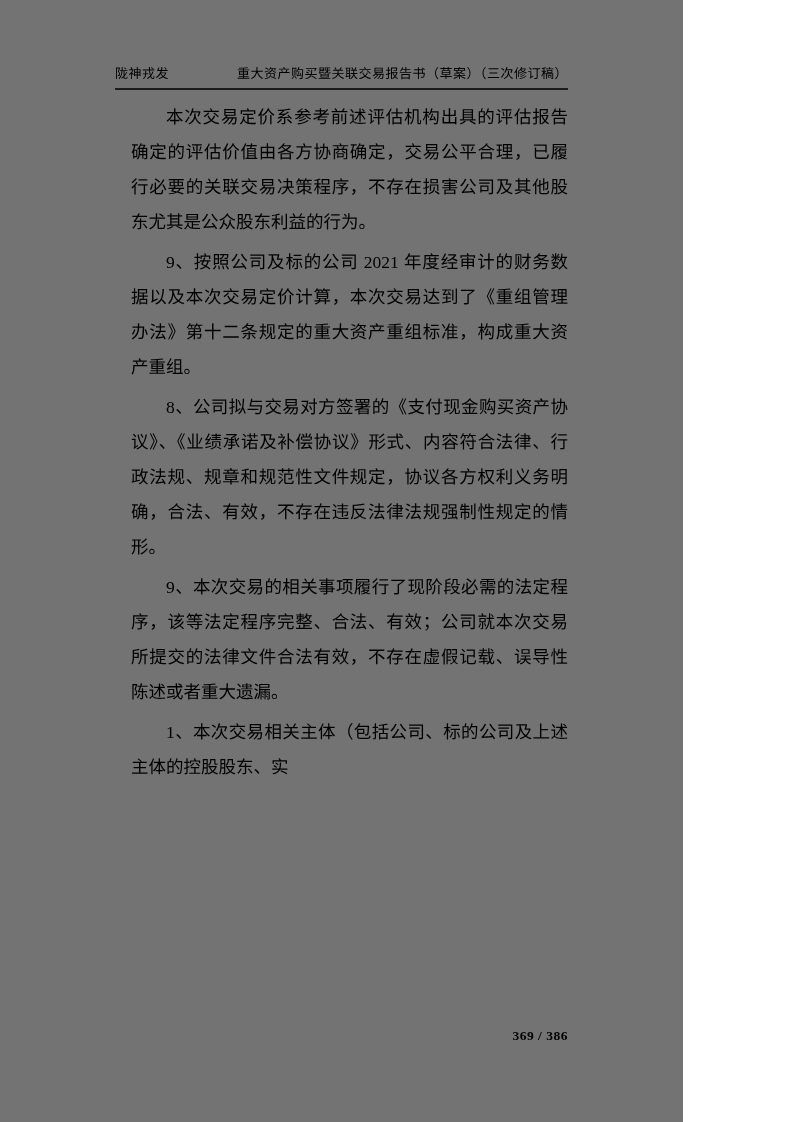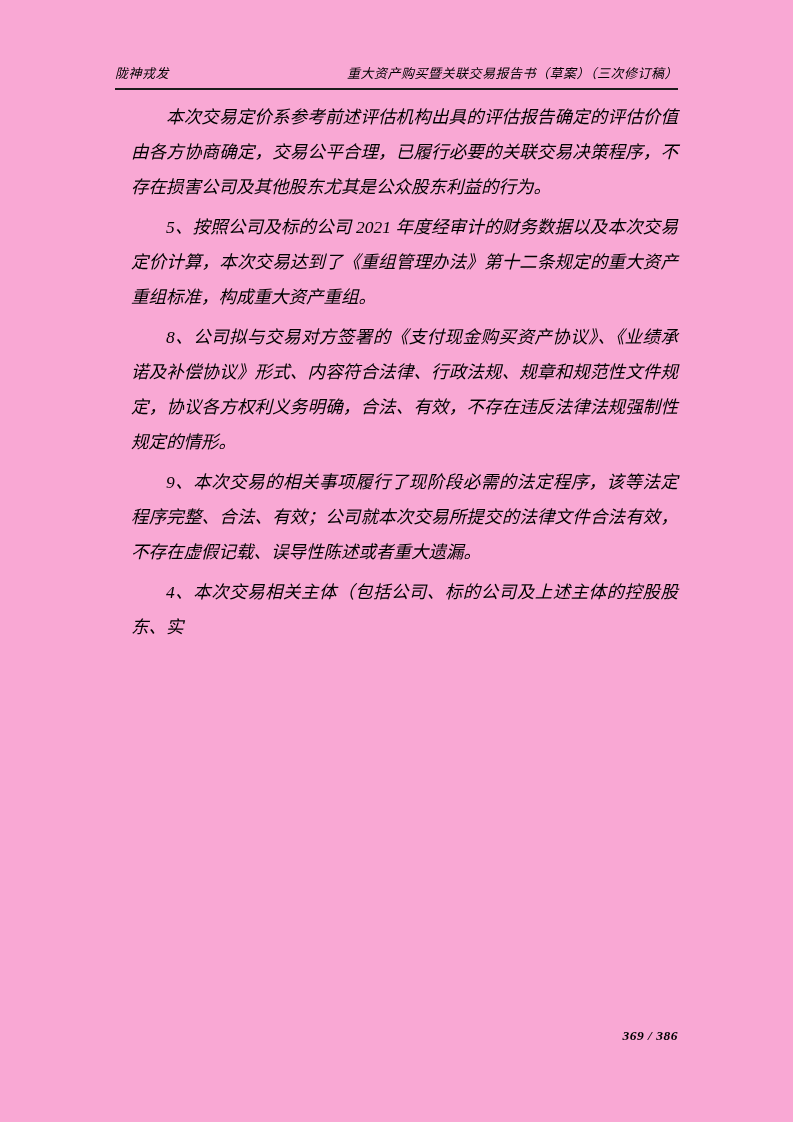--- a/index.html
+++ b/index.html
@@ -2,27 +2,26 @@
 <html lang="zh-CN"><head>
 <meta charset="utf-8">
 <style>
   html, body {
     margin: 0;
     padding: 0;
     background: #ffffff;
   }
   .page {
     position: relative;
-    width: 793px;
+    width: 683px;
     height: 1122px;
-    background: #f9a8d4;
+    background: #737373;
     color: #000000;
     font-family: "Liberation Serif", "DejaVu Serif", serif;
     overflow: hidden;
-    font-style: italic;
   }
   .doc-header {
     position: absolute;
     left: 115px;
     right: 115px;
     top: 50px;
     display: flex;
     justify-content: space-between;
     align-items: flex-end;
     font-size: 13px;
@@ -65,23 +64,23 @@
 <div class="page">
 
   <header class="doc-header">
     <span class="hdr-left">陇神戎发</span>
     <span class="hdr-right">重大资产购买暨关联交易报告书（草案）（三次修订稿）</span>
   </header>
 
   <main class="doc-body">
 
       <p class="para indent">本次交易定价系参考前述评估机构出具的评估报告确定的评估价值由各方协商确定，交易公平合理，已履行必要的关联交易决策程序，不存在损害公司及其他股东尤其是公众股东利益的行为。</p>
-      <p class="para indent">5、按照公司及标的公司 2021 年度经审计的财务数据以及本次交易定价计算，本次交易达到了《重组管理办法》第十二条规定的重大资产重组标准，构成重大资产重组。</p>
+      <p class="para indent">9、按照公司及标的公司 2021 年度经审计的财务数据以及本次交易定价计算，本次交易达到了《重组管理办法》第十二条规定的重大资产重组标准，构成重大资产重组。</p>
       <p class="para indent">8、公司拟与交易对方签署的《支付现金购买资产协议》、《业绩承诺及补偿协议》形式、内容符合法律、行政法规、规章和规范性文件规定，协议各方权利义务明确，合法、有效，不存在违反法律法规强制性规定的情形。</p>
       <p class="para indent">9、本次交易的相关事项履行了现阶段必需的法定程序，该等法定程序完整、合法、有效；公司就本次交易所提交的法律文件合法有效，不存在虚假记载、误导性陈述或者重大遗漏。</p>
-      <p class="para indent">4、本次交易相关主体（包括公司、标的公司及上述主体的控股股东、实</p>
+      <p class="para indent">1、本次交易相关主体（包括公司、标的公司及上述主体的控股股东、实</p>
     </main>
 
   <footer class="doc-footer">
     <span>369 / 386</span>
   </footer>
 
 </div>
 
 </body></html>

